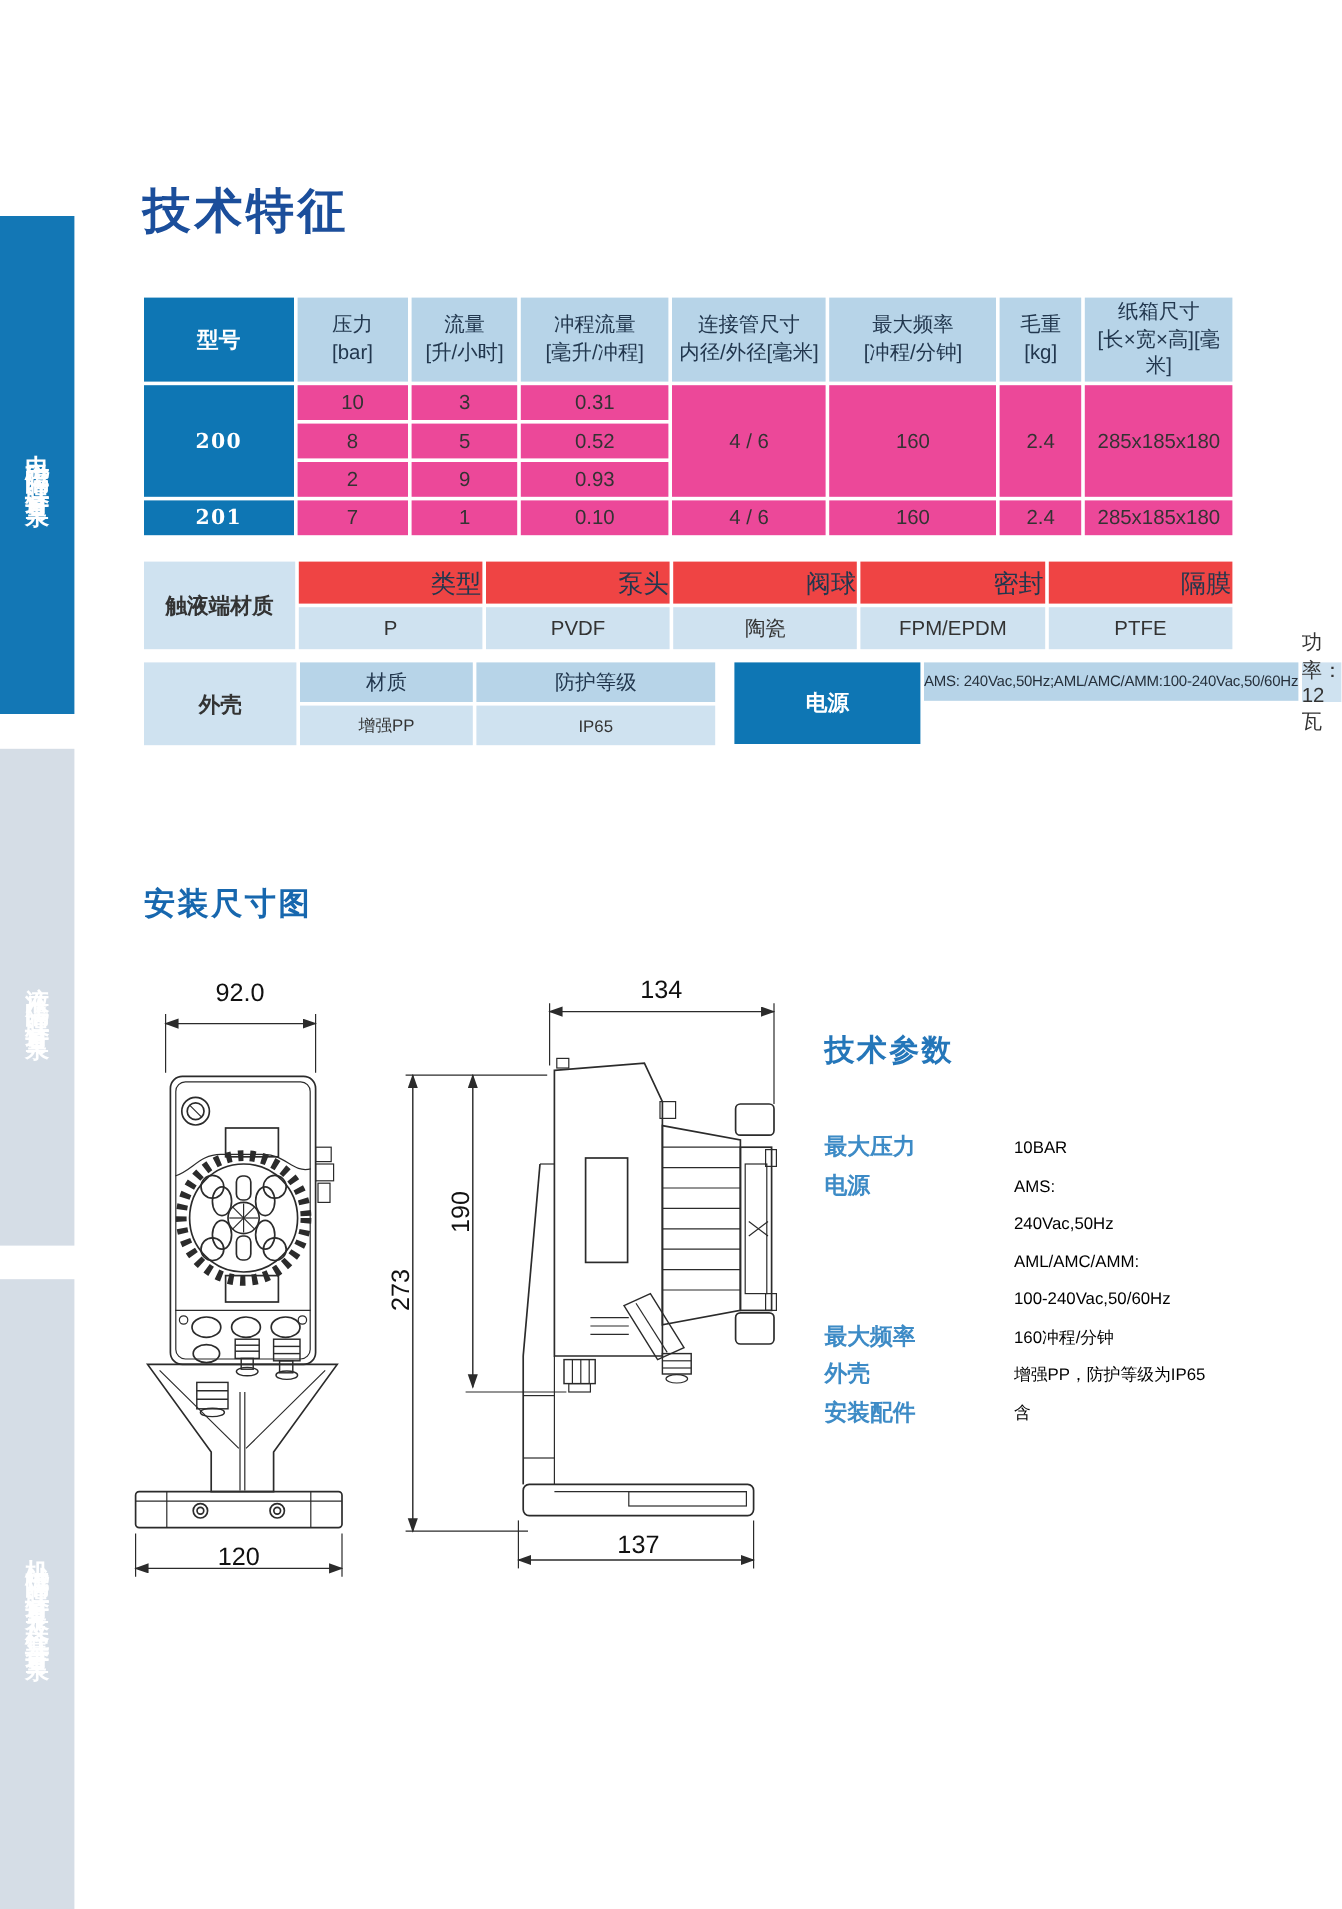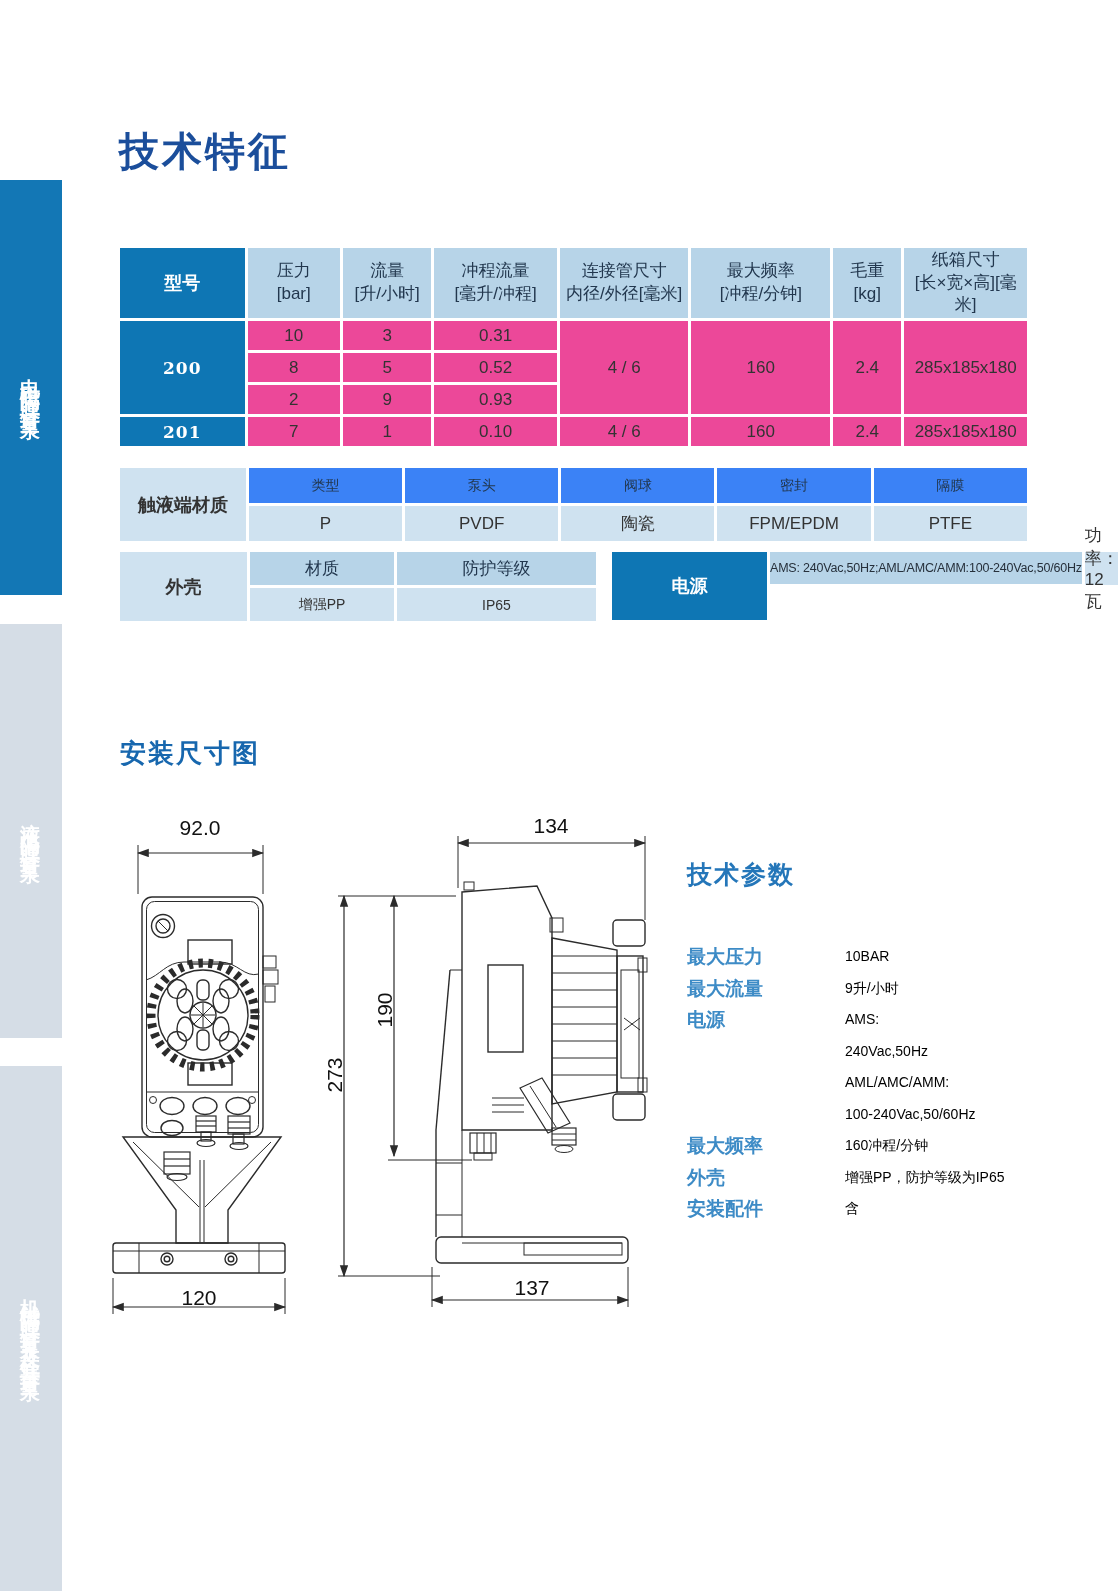--- a/index.html
+++ b/index.html
@@ -5,31 +5,31 @@
   html,body{margin:0;padding:0;background:#fff;}
   .page{position:relative;width:1118px;height:1591px;background:#fff;overflow:hidden;
         font-family:"Liberation Sans",sans-serif;color:#2a2a2a;}
   
   .side-tab{position:absolute;left:0;width:62px;display:flex;align-items:center;justify-content:center;}
   .side-tab span{writing-mode:vertical-rl;color:#fff;font-size:20px;font-weight:bold;letter-spacing:7px;}
   .tab1{top:180px;height:415px;background:#1377b5;}
   .tab2{top:624px;height:414px;background:#d5dde6;}
   .tab3{top:1066px;height:525px;background:#d5dde6;}
   
-  .h-main{position:absolute;left:119px;top:124px;font-size:40px;font-weight:bold;color:#1b4e9b;letter-spacing:3px;margin:0;}
+  .h-main{position:absolute;left:119px;top:148px;font-size:40px;font-weight:bold;color:#1b4e9b;letter-spacing:3px;margin:0;}
   .h-install{position:absolute;left:120px;top:736px;font-size:26px;font-weight:bold;color:#1767ae;letter-spacing:2px;margin:0;}
   
   table{border-collapse:separate;border-spacing:3px;table-layout:fixed;}
   .spec{position:absolute;left:117px;top:245px;width:913px;}
   .spec th{background:#b7d4e8;font-weight:normal;height:70px;font-size:17px;color:#22374e;line-height:1.35;padding:0 2px;}
   .spec td{background:#ec4899;height:27px;text-align:center;font-size:17px;color:#333;}
   td.blue,th.blue{background:#0e76b4;color:#fff;}
   .model{font-family:"DejaVu Serif",serif;font-weight:bold;font-size:19px;letter-spacing:1px;}
   .mat{position:absolute;left:117px;top:465px;width:913px;}
-  .mat th{background:#3b82f6;font-weight:normal;height:33px;font-size:14px;color:#22374e;}
+  .mat th{background:#ef4444;font-weight:normal;height:33px;font-size:21px;color:#22374e;text-align:right;}
   .mat td{background:#cfe2f0;height:33px;text-align:center;font-size:17px;color:#333;}
   .mat .lbl{font-size:18px;font-weight:bold;}
   .hp{position:absolute;left:117px;top:549px;display:flex;gap:13px;}
   .house{width:482px;}
   .house th{background:#b7d4e8;font-weight:normal;height:31px;font-size:17px;color:#22374e;}
   .house td{background:#cfe2f0;height:31px;text-align:center;font-size:14px;color:#333;}
   .house .lbl{font-size:18px;font-weight:bold;}
   .power{display:flex;gap:3px;margin-top:3px;}
   .pw-label{width:155px;height:68px;background:#0e76b4;color:#fff;display:flex;align-items:center;justify-content:center;
             font-size:18px;font-weight:bold;}
@@ -372,24 +372,20 @@
     <div class="dimlab" style="left:390px;top:446px;width:84px;">137</div>
   </div>
 
   <div class="tp">
     <h3 class="tp-title">技术参数</h3>
     <div class="tp-row">
       <span class="k">最大压力</span>
       <span class="v">10BAR</span>
     </div>
     <div class="tp-row">
-      <span class="k">最大流量</span>
-      <span class="v">9升/小时</span>
-    </div>
-    <div class="tp-row">
       <span class="k">电源</span>
       <span class="v">
         <div>AMS:</div>
         <div>240Vac,50Hz</div>
         <div>AML/AMC/AMM:</div>
         <div>100-240Vac,50/60Hz</div>
       </span>
     </div>
     <div class="tp-row">
       <span class="k">最大频率</span>

